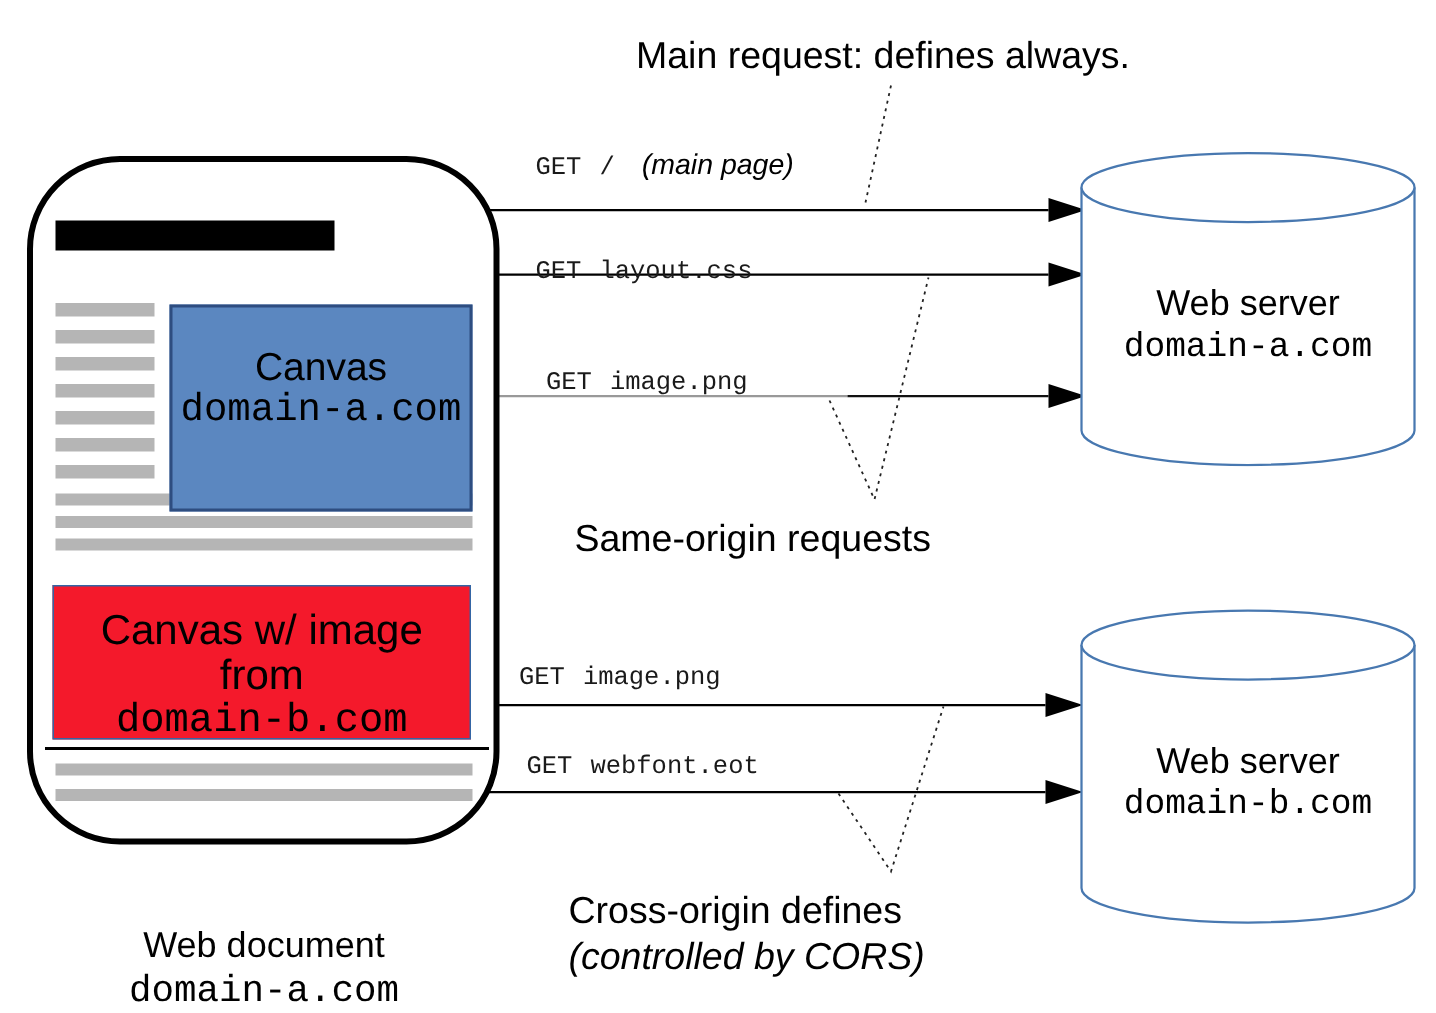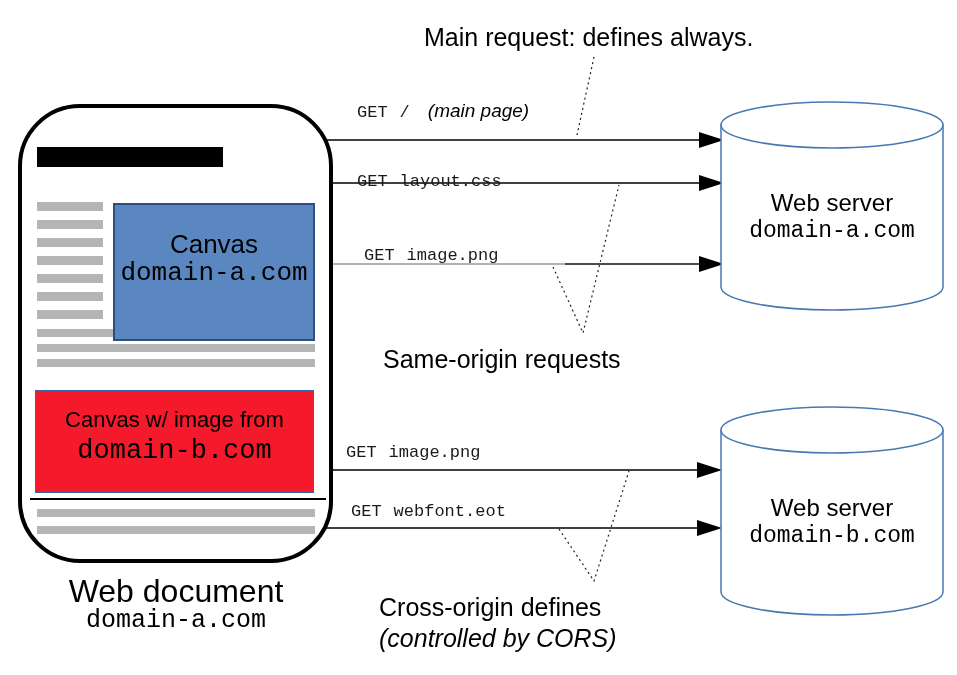--- a/index.html
+++ b/index.html
@@ -22,27 +22,27 @@
   
   .fb{left:37px;width:278px;height:8px;}
 
   #image-box{left:113px;top:203px;width:198px;height:109px;background:var(--image-box-fill);
              border:2px solid var(--image-box-border);text-align:center;padding-top:25px;}
   #image-box .l1{font-size:26px;line-height:28px;}
   #image-box .l2{font-size:26px;line-height:30px;}
 
   #canvas-box{left:35px;top:390px;width:277px;height:87px;background:var(--canvas-fill);
               border:1.5px solid var(--canvas-border);text-align:center;padding-top:14px;}
-  #canvas-box .l1{font-size:22px;line-height:30px;}
+  #canvas-box .l1{font-size:28px;line-height:30px;}
   #canvas-box .l2{font-size:27px;line-height:32px;}
 
   #doc-divider{left:30px;top:498px;width:296px;border-top:2px solid #000;}
 
   #doc-caption{left:30px;top:576px;width:292px;text-align:center;}
-  #doc-caption .l1{font-size:32px;line-height:30px;}
+  #doc-caption .l1{font-size:24px;line-height:30px;margin-top:40px;}
   #doc-caption .l2{font-size:25px;line-height:30px;}
 
   
   .req{font-size:17px;color:#1a1a1a;}
   .req .m{margin-right:12px;}
   .req .note{font-family:"Liberation Sans",sans-serif;font-style:italic;font-size:19px;color:#000;margin-left:18px;}
   #req-main {left:357px;top:100px;}
   #req-css  {left:357px;top:172px;}
   #req-img-a{left:364px;top:246px;}
   #req-img-b{left:346px;top:443px;}

